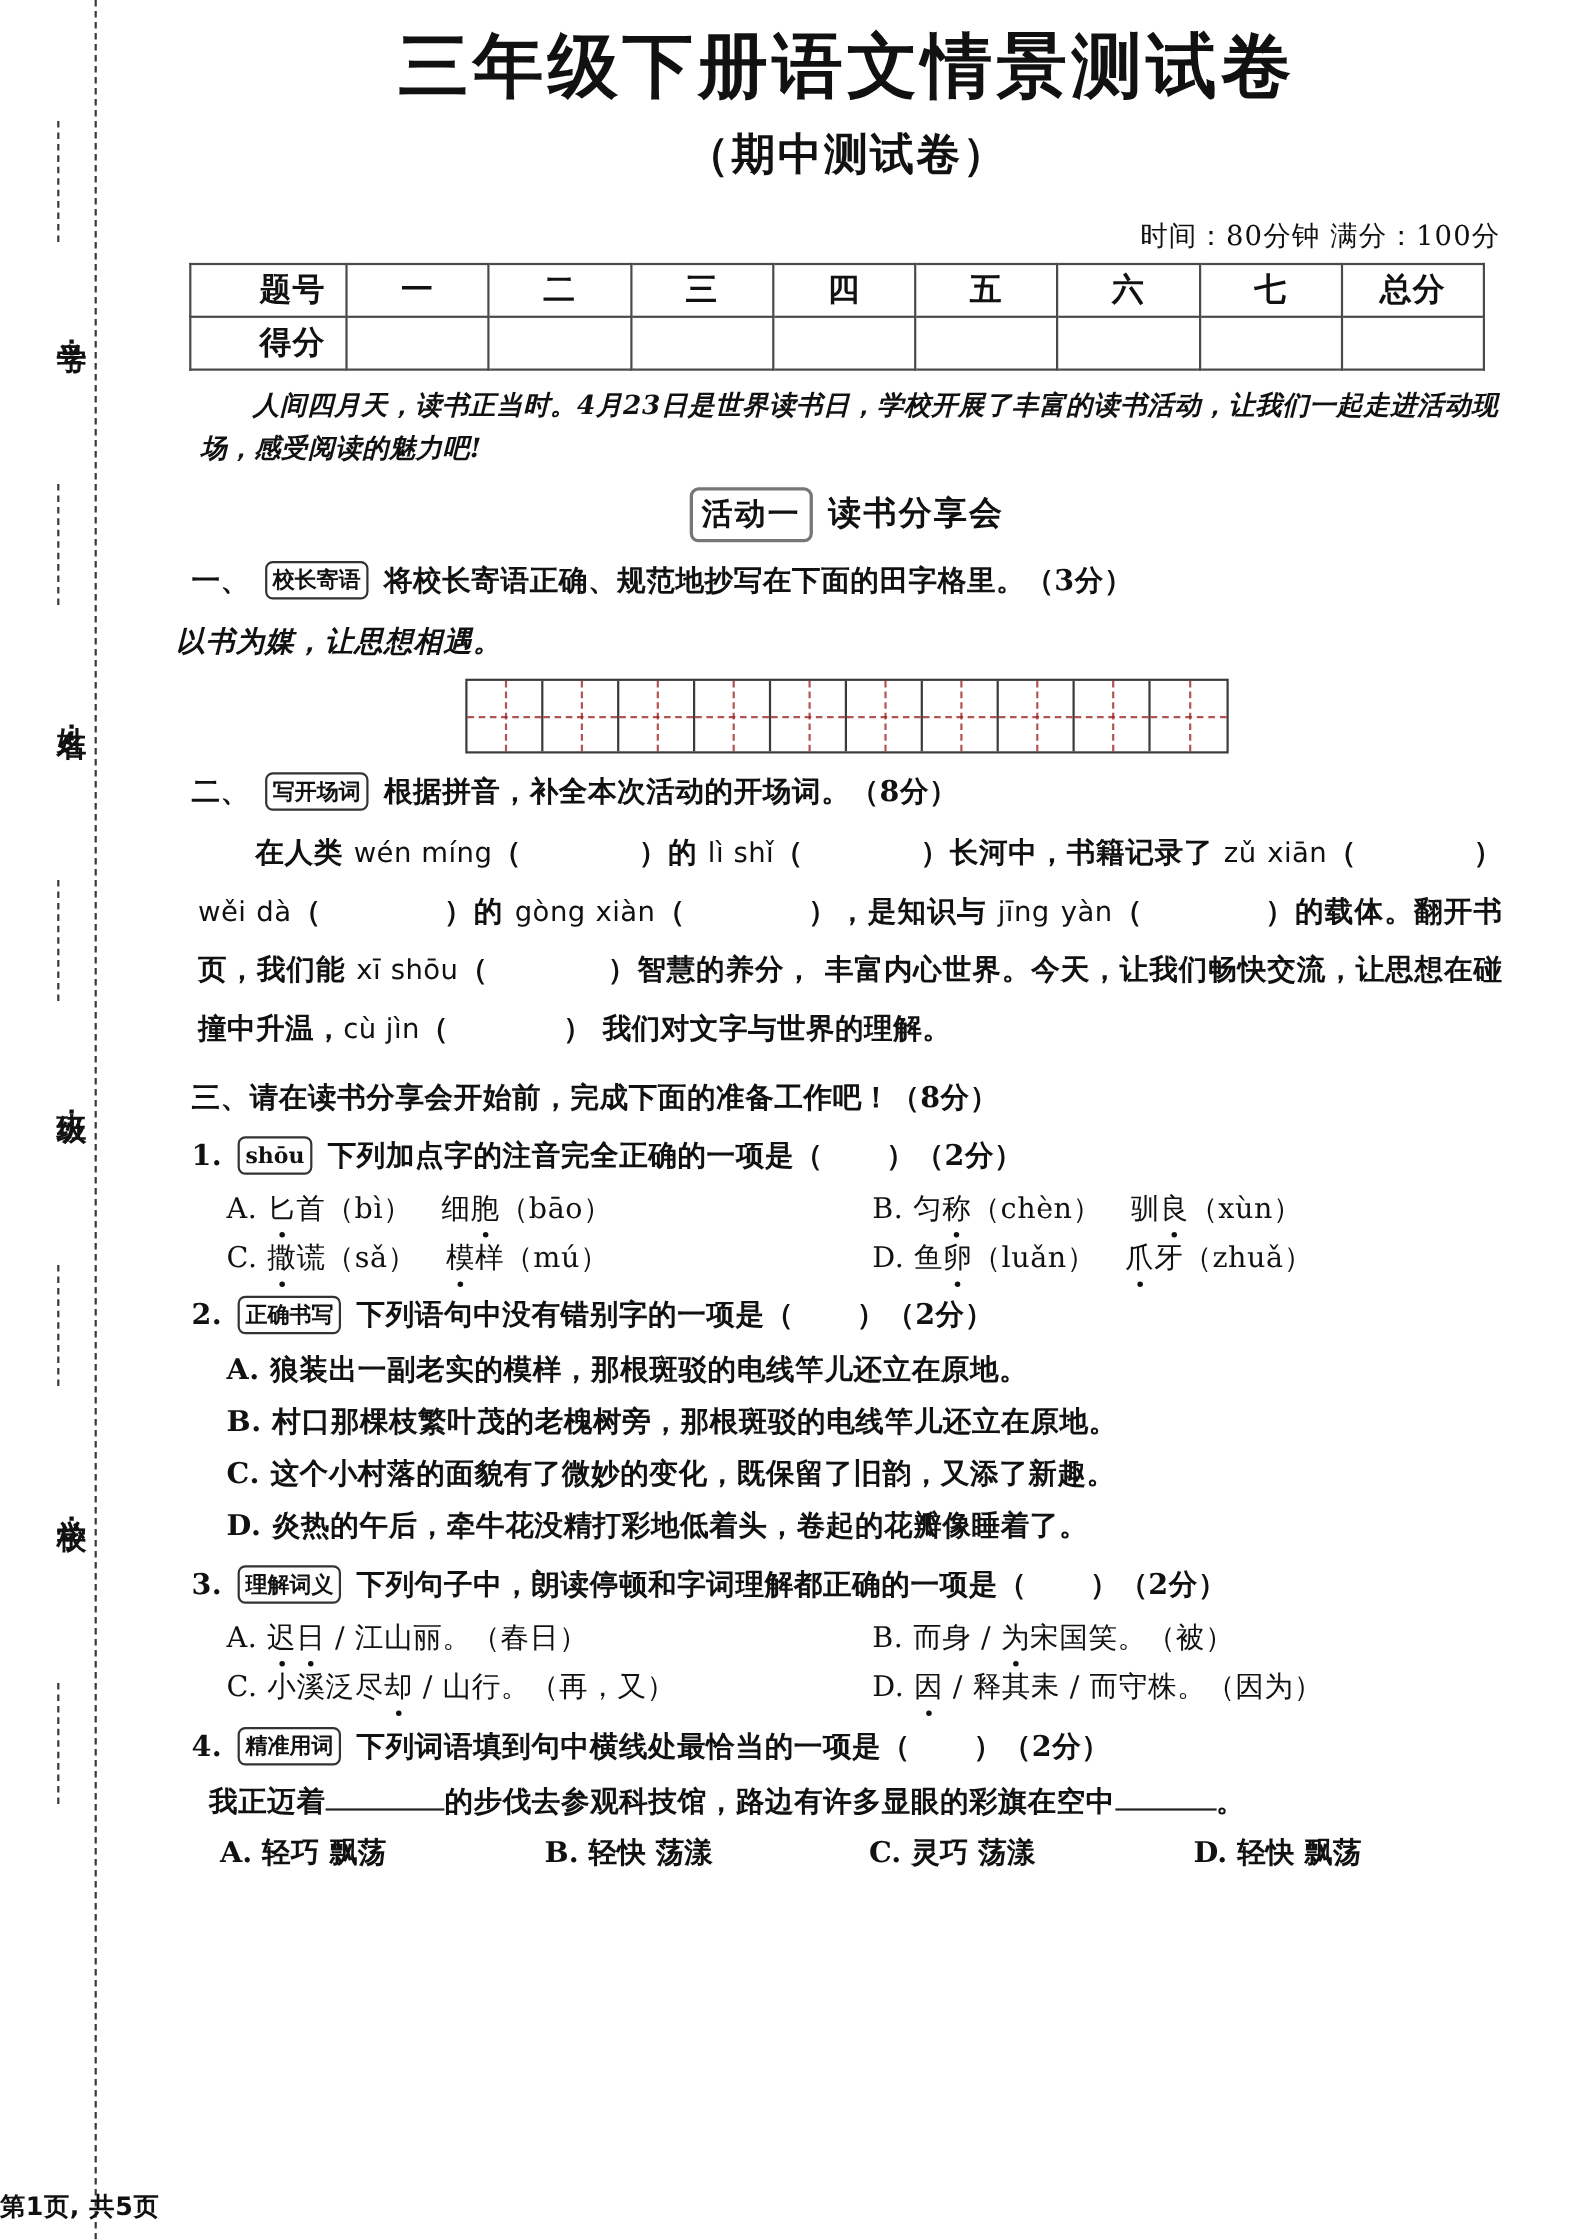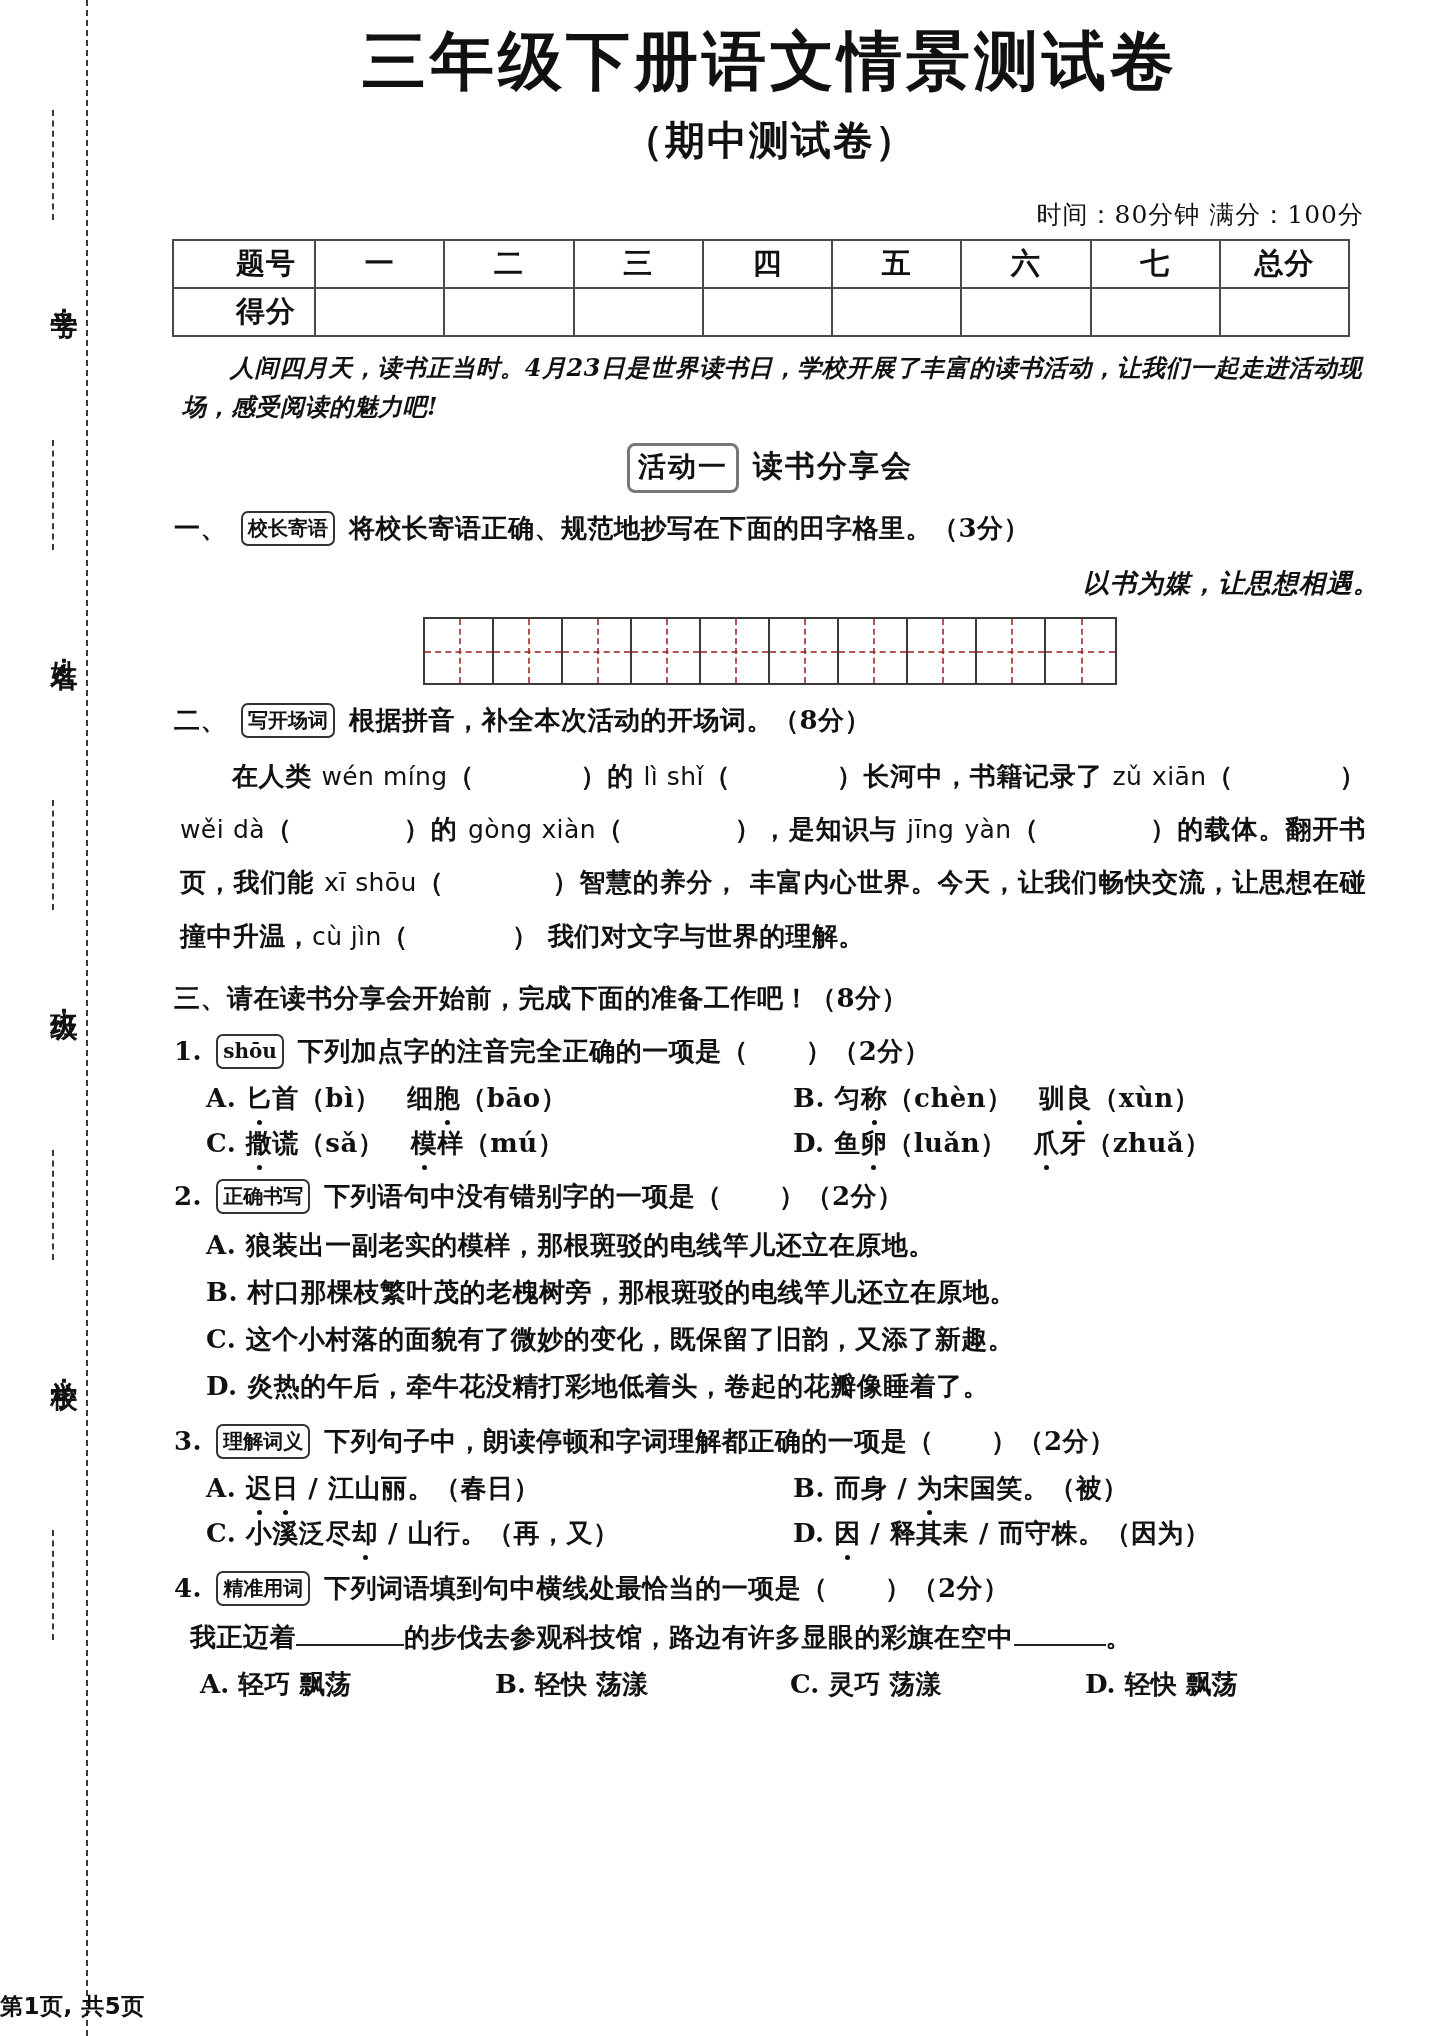--- a/index.html
+++ b/index.html
@@ -150,21 +150,21 @@
     border-radius: 7px;
     padding: 0 5px 1px;
     font-size: 20px;
     letter-spacing: 0;
     vertical-align: 2px;
     margin: 0 14px;
     font-weight: bold;
   }
 
   .centered-sentence {
-    text-align: right;
+    text-align: left;
     font-family: "DejaVu Serif", "Liberation Serif", serif;
     font-style: italic;
     font-weight: bold;
     font-size: 26px;
     letter-spacing: 1px;
     margin-top: 18px;
   }
 
   
   .grid-wrap {
@@ -212,21 +212,21 @@
   .py {
     font-family: "DejaVu Sans", "Liberation Sans", sans-serif;
     font-weight: normal;
     font-size: 25px;
   }
 
   
   .opts {
     display: flex;
     font-family: "DejaVu Serif", "Liberation Serif", serif;
-    font-weight: bold;
+    font-weight: normal;
     font-size: 26px;
     margin-top: 10px;
     padding-left: 46px;
     letter-spacing: 0.5px;
     justify-content: space-between;
   }
   .opts .o { flex: 1 1 0; }
   .opt-line {
     font-family: "DejaVu Serif", "Liberation Serif", serif;
     font-weight: bold;

